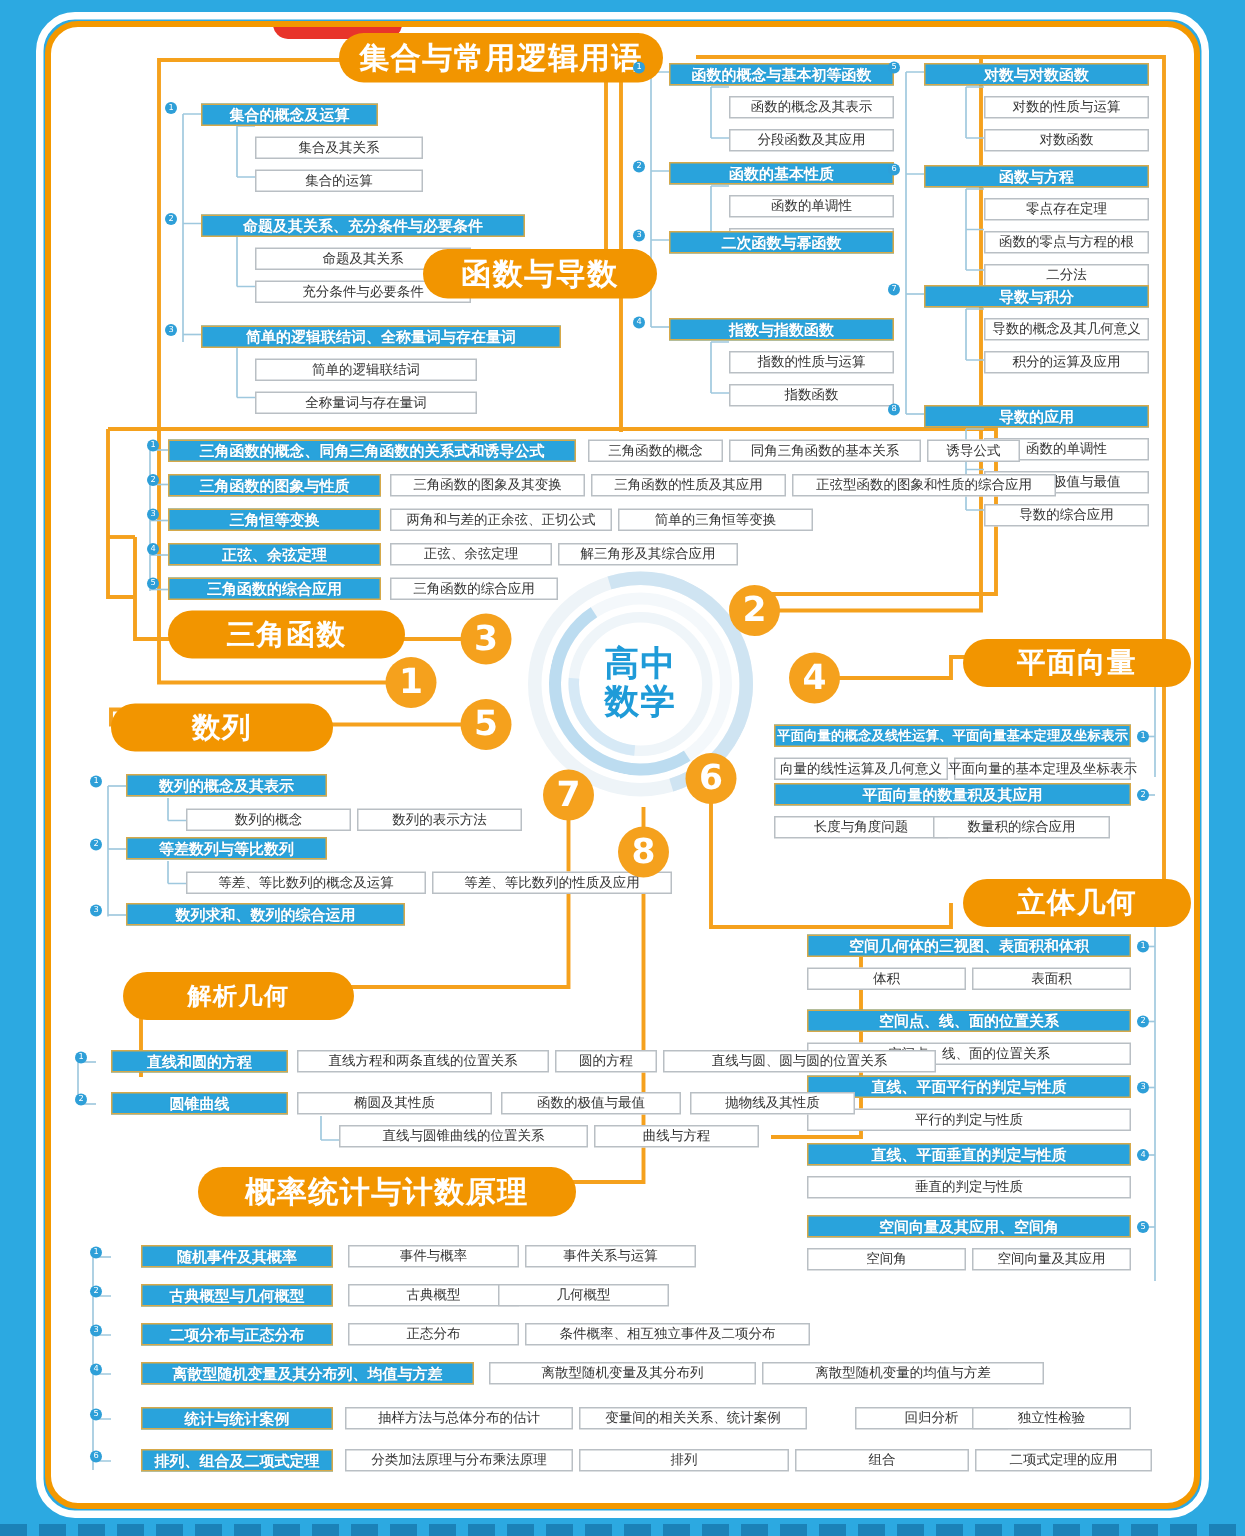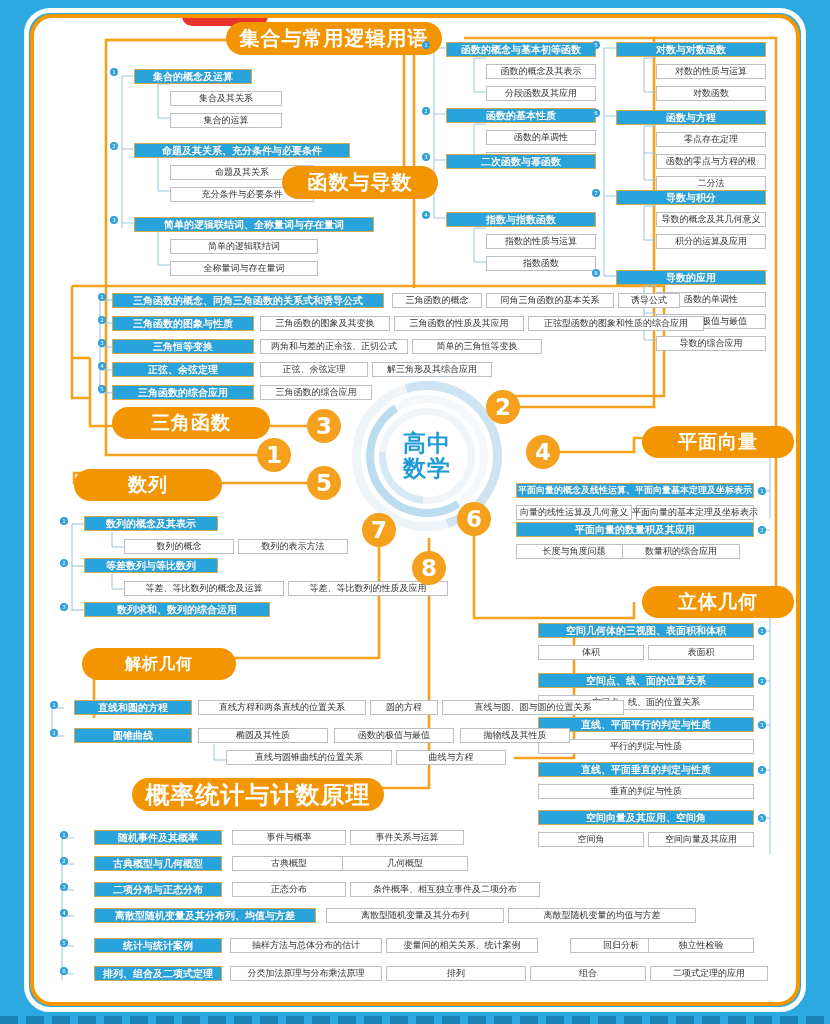--- a/index.html
+++ b/index.html
@@ -248,21 +248,21 @@
       <div class="num" style="left:328px;top:495px">7</div>
       <div class="num" style="left:378px;top:533px">8</div>
 
       <div class="pill" style="left:192px;top:4px;width:216px;height:33px;font-size:20px;">集合与常用逻辑用语</div>
       <div class="pill" style="left:248px;top:148px;width:156px;height:33px;font-size:20px;">函数与导数</div>
       <div class="pill" style="left:78px;top:389px;width:158px;height:32px;font-size:19px;">三角函数</div>
       <div class="pill" style="left:608px;top:408px;width:152px;height:32px;font-size:19px;">平面向量</div>
       <div class="pill" style="left:40px;top:451px;width:148px;height:32px;font-size:19px;">数列</div>
       <div class="pill" style="left:608px;top:568px;width:152px;height:32px;font-size:19px;">立体几何</div>
       <div class="pill" style="left:48px;top:630px;width:154px;height:32px;font-size:16px;">解析几何</div>
-      <div class="pill" style="left:98px;top:760px;width:252px;height:33px;font-size:24px;">概率统计与计数原理</div>
+      <div class="pill" style="left:98px;top:760px;width:252px;height:33px;font-size:20px;">概率统计与计数原理</div>
 
       <div class="dot" style="left:76px;top:50px">1</div>
       <div class="bar" style="left:100px;top:51px;width:118px">集合的概念及运算</div>
       <div class="box" style="left:136px;top:73px;width:112px">集合及其关系</div>
       <div class="box" style="left:136px;top:95px;width:112px">集合的运算</div>
 
       <div class="dot" style="left:76px;top:124px">2</div>
       <div class="bar" style="left:100px;top:125px;width:216px">命题及其关系、充分条件与必要条件</div>
       <div class="box" style="left:136px;top:147px;width:144px">命题及其关系</div>
       <div class="box" style="left:136px;top:169px;width:144px">充分条件与必要条件</div>
@@ -398,21 +398,21 @@
       <div class="box" style="left:362px;top:732px;width:110px">曲线与方程</div>
 
       <div class="dot" style="left:26px;top:813px">1</div>
       <div class="bar" style="left:60px;top:812px;width:128px">随机事件及其概率</div>
       <div class="box" style="left:198px;top:812px;width:114px">事件与概率</div>
       <div class="box" style="left:316px;top:812px;width:114px">事件关系与运算</div>
 
       <div class="dot" style="left:26px;top:839px">2</div>
       <div class="bar" style="left:60px;top:838px;width:128px">古典概型与几何概型</div>
       <div class="box" style="left:198px;top:838px;width:114px">古典概型</div>
-      <div class="box" style="left:308px;top:838px;width:126px">几何概型</div>
+      <div class="box" style="left:298px;top:838px;width:114px">几何概型</div>
 
       <div class="dot" style="left:26px;top:865px">3</div>
       <div class="bar" style="left:60px;top:864px;width:128px">二项分布与正态分布</div>
       <div class="box" style="left:198px;top:864px;width:114px">正态分布</div>
       <div class="box" style="left:316px;top:864px;width:190px">条件概率、相互独立事件及二项分布</div>
 
       <div class="dot" style="left:26px;top:891px">4</div>
       <div class="bar" style="left:60px;top:890px;width:222px">离散型随机变量及其分布列、均值与方差</div>
       <div class="box" style="left:292px;top:890px;width:178px">离散型随机变量及其分布列</div>
       <div class="box" style="left:474px;top:890px;width:188px">离散型随机变量的均值与方差</div>

